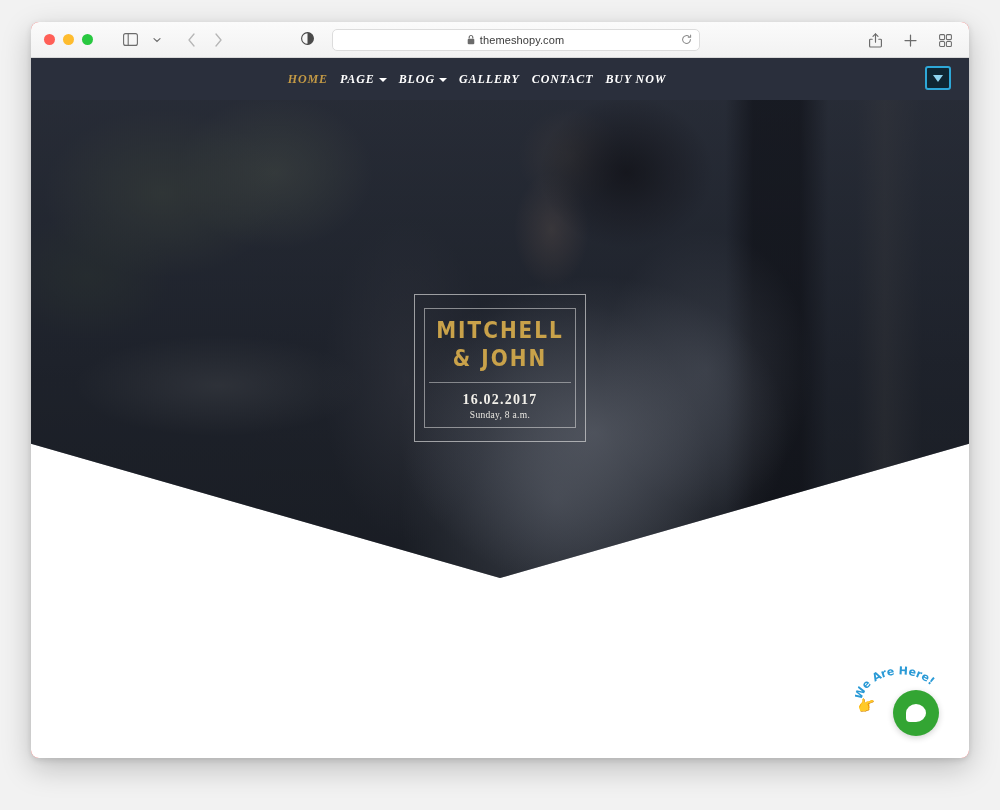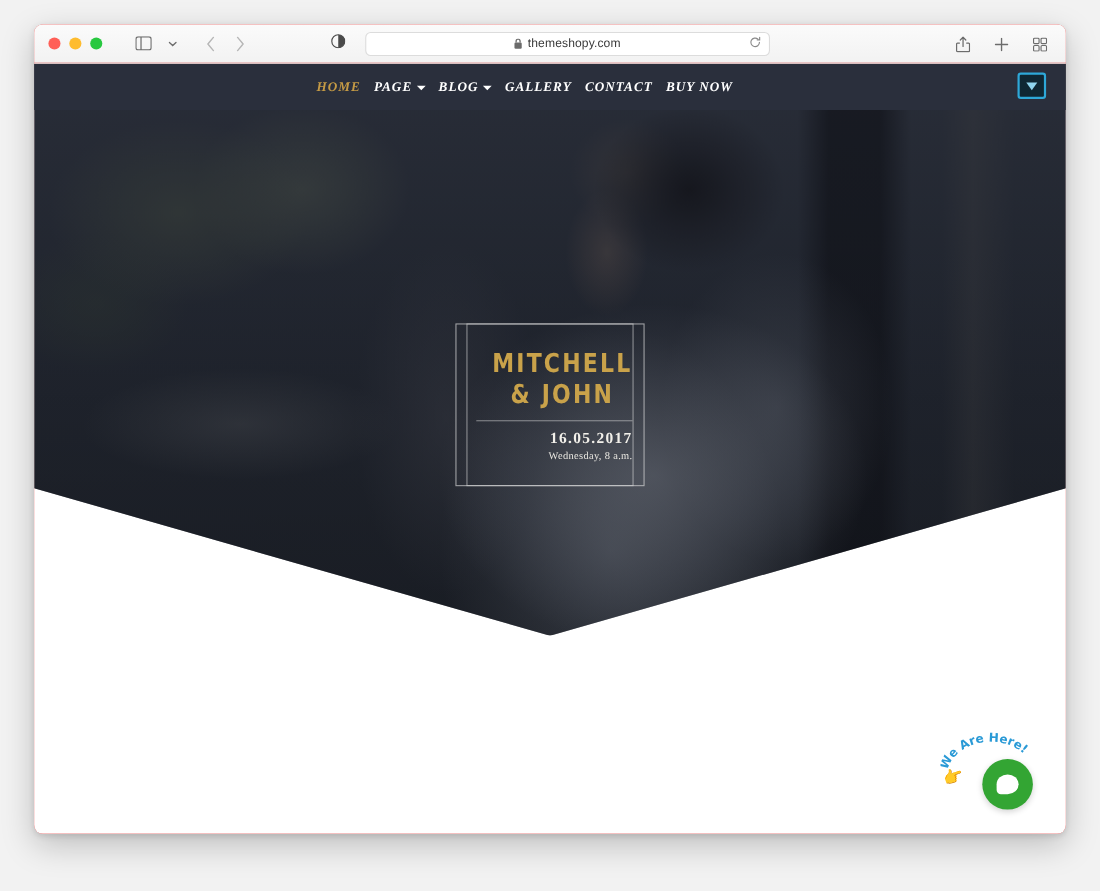--- a/index.html
+++ b/index.html
@@ -94,22 +94,22 @@
   #hero-overlay { position:absolute; inset:0; background:linear-gradient(180deg, rgba(24,28,38,.52), rgba(20,24,32,.46)); }
 
   
   #hero-badge {
     position:absolute; left:50%; top:236px; transform:translateX(-50%);
     width:172px; height:148px;
     border:1px solid rgba(222,222,222,.65);
     display:flex; align-items:center; justify-content:center;
   }
   #hero-badge-inner {
-    width:152px; height:148px; border:1px solid rgba(222,222,222,.55);
-    display:flex; flex-direction:column; align-items:flex-end; justify-content:center;
+    width:152px; height:120px; border:1px solid rgba(222,222,222,.55);
+    display:flex; flex-direction:column; align-items:center; justify-content:center;
     padding-top:4px;
   }
   #couple-names {
     color:#c9a24a; text-align:center; line-height:1.22;
     font-family:"DejaVu Sans", sans-serif; font-weight:700;
     font-size:20px; letter-spacing:2px; text-transform:uppercase;
     transform:scaleY(1.18); transform-origin:center;
   }
   #badge-divider { width:142px; height:1px; background:rgba(222,222,222,.5); margin:14px 0 9px; }
   #wedding-date {
@@ -297,22 +297,22 @@
       <div id="hero-overlay"></div>
     </div>
 
     <div id="hero-badge">
       <div id="hero-badge-inner">
         <div id="couple-names">
           <div>MITCHELL</div>
           <div>&amp; JOHN</div>
         </div>
         <div id="badge-divider"></div>
-        <div id="wedding-date">16.05.2017</div>
-        <div id="wedding-time">Wednesday, 8 a.m.</div>
+        <div id="wedding-date">16.02.2017</div>
+        <div id="wedding-time">Sunday, 8 a.m.</div>
       </div>
     </div>
 
     <div id="navbar">
       <div id="nav-menu">
         <div class="nav-item active">
           <span>HOME</span>
         </div>
         <div class="nav-item">
           <span>PAGE</span>

